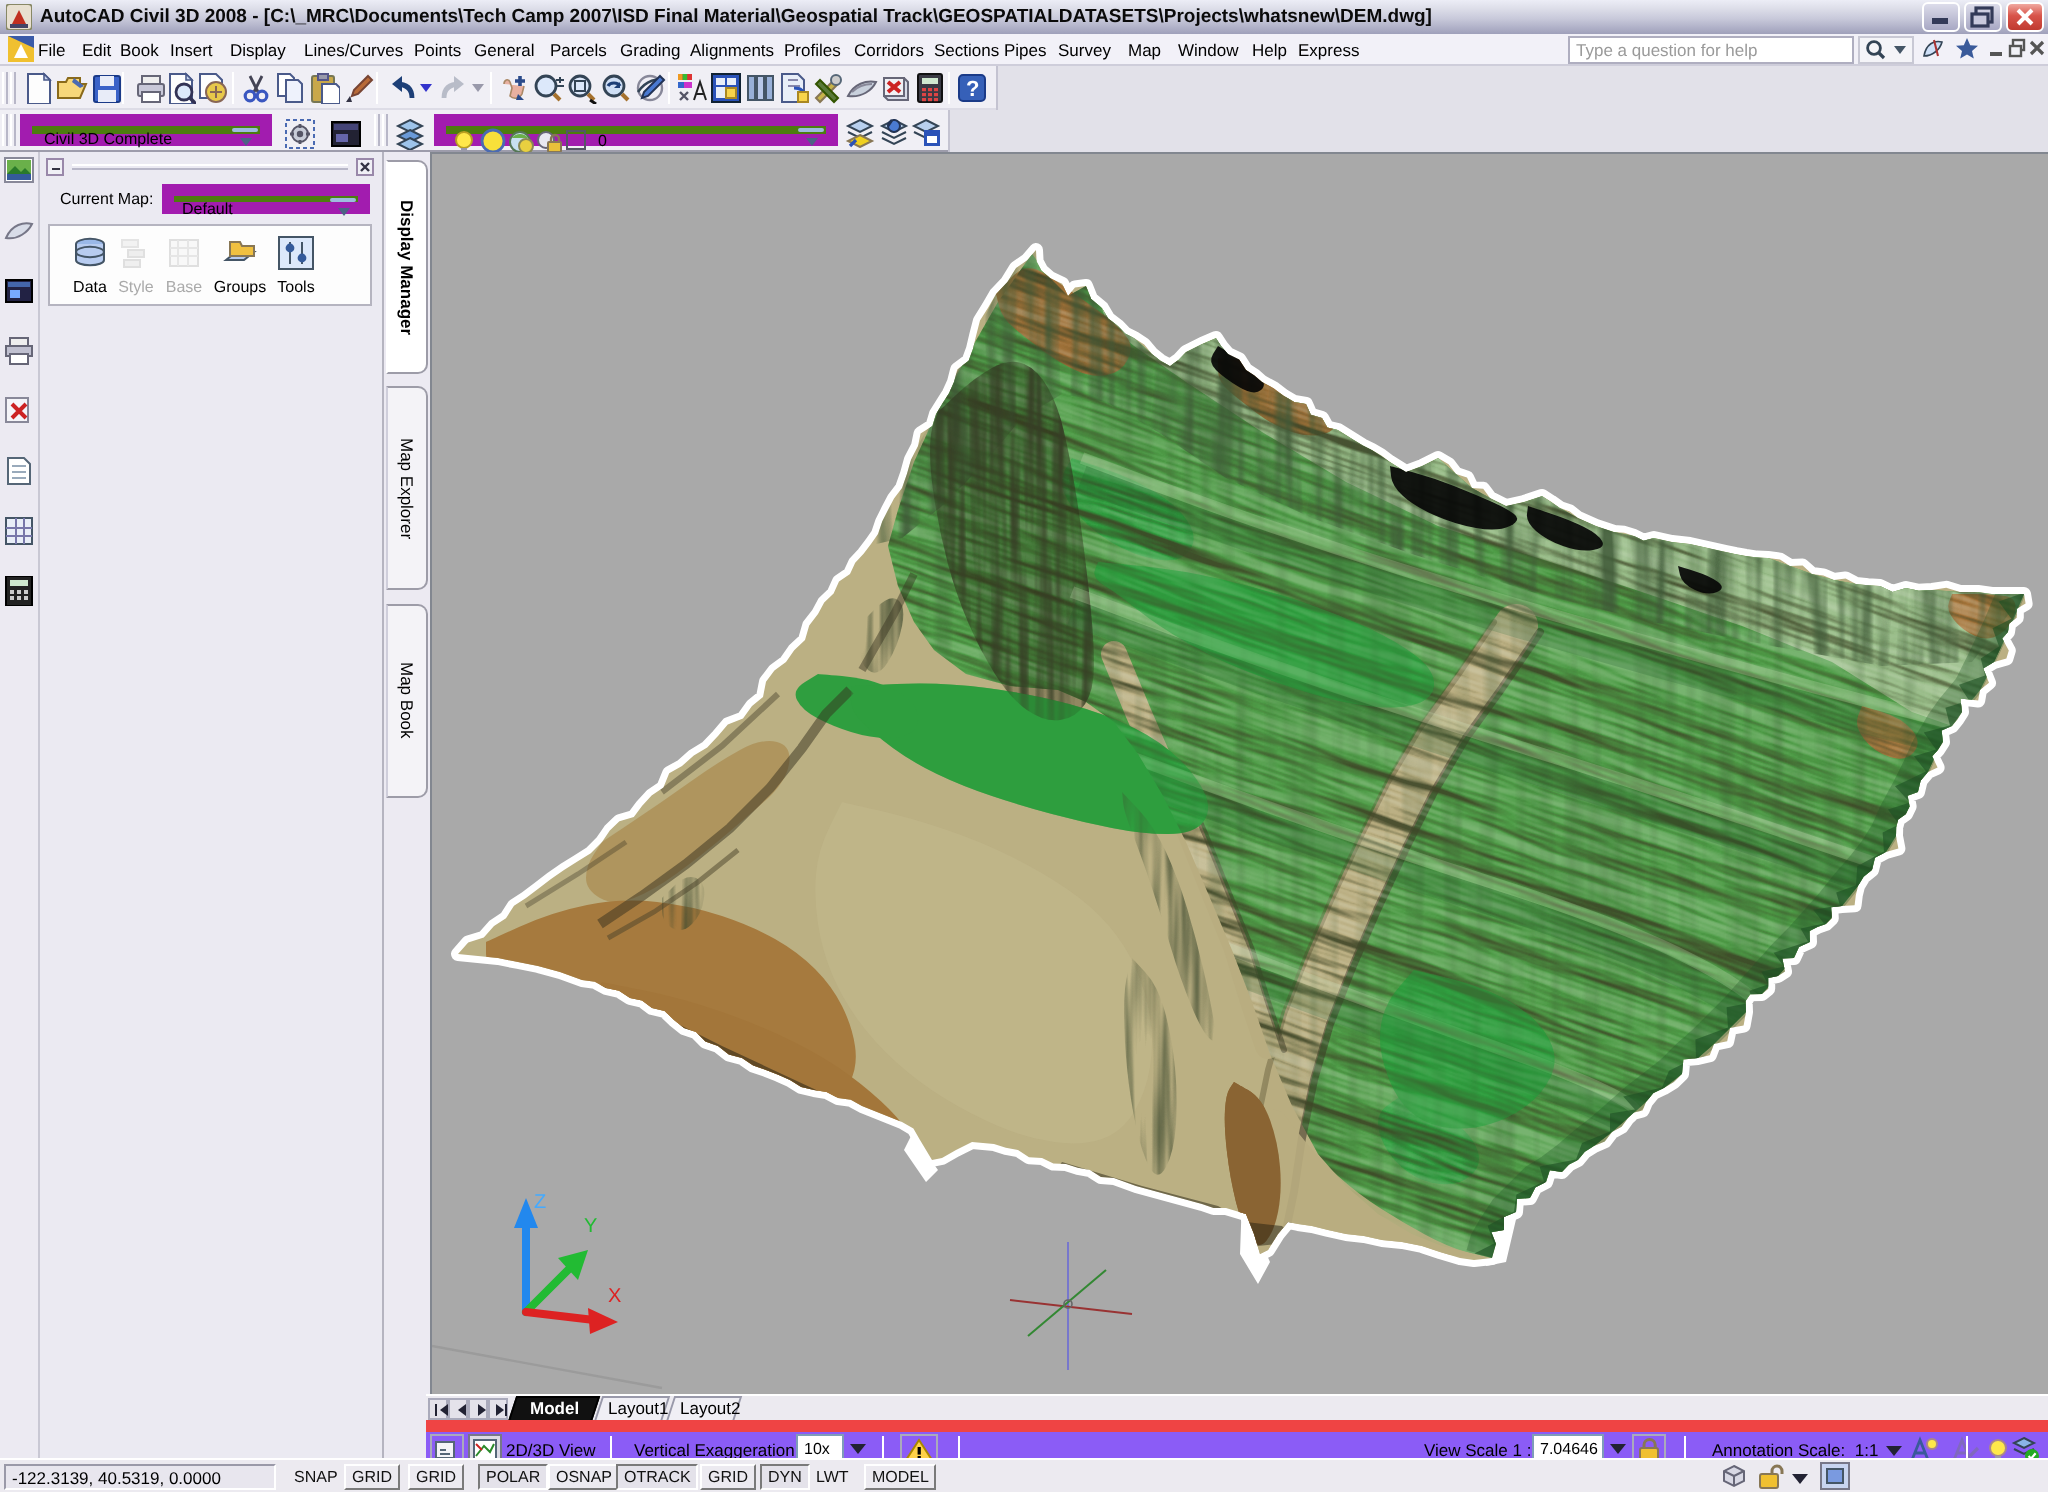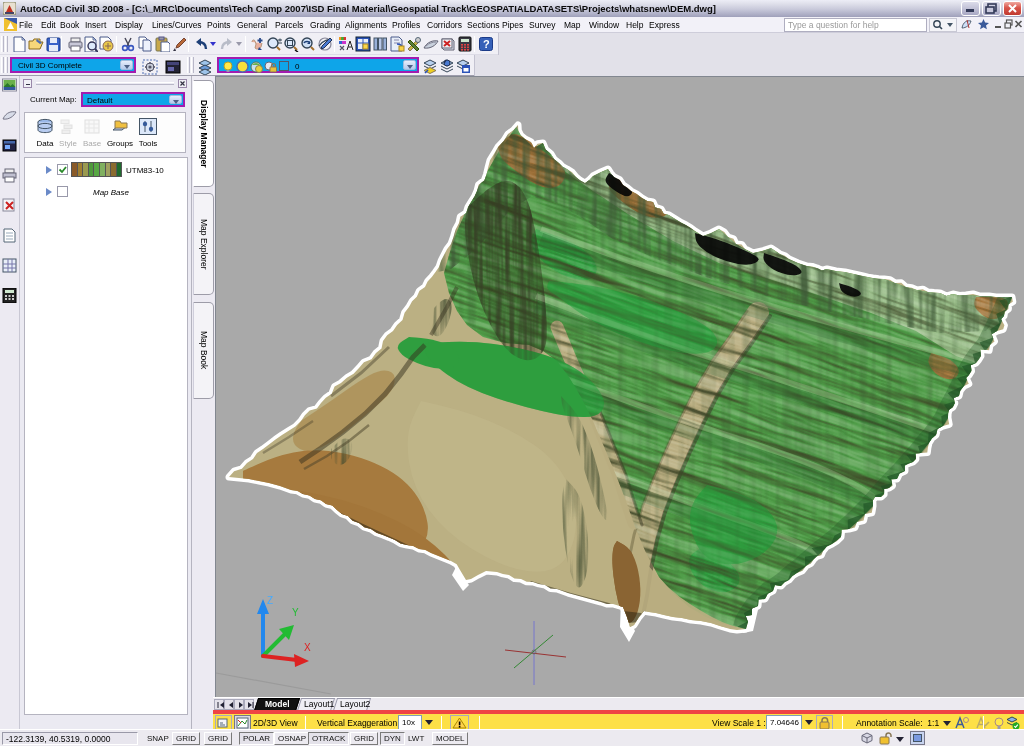--- a/index.html
+++ b/index.html
@@ -3,31 +3,31 @@
 *{margin:0;padding:0;box-sizing:border-box}
 body{width:1024px;height:746px;overflow:hidden;font-family:"Liberation Sans",sans-serif;font-size:9px;background:#dcdbe3;position:relative}
 .abs{position:absolute}
 #title{left:0;top:0;width:1024px;height:17px;background:linear-gradient(180deg,#ecedf6 0%,#dddee9 25%,#c8c9da 55%,#b1b2c9 80%,#9fa0ba 100%)}
 #title .txt{position:absolute;left:20px;top:3px;font-weight:bold;font-size:9.5px;color:#0a0a0a;white-space:nowrap}
 .wbtn{position:absolute;top:1px;width:19px;height:15px;border-radius:3px;border:1px solid #fff}
 #menu{left:0;top:17px;width:1024px;height:16px;background:#f2f1f8;border-bottom:1px solid #cecdda;color:#000}
 #menu span.mi{position:absolute;top:3px;font-size:8.5px}
 .tb{background:#f0eff5}
 .sep{position:absolute;width:1px;background:#c4c3d1;border-right:1px solid #fff}
-.combo{position:absolute;background:#0ea5e9;border:2px solid #a21caf;font-size:8px;color:#000}
+.combo{position:absolute;background:#4d7c0f;border:6px solid #a21caf;font-size:8px;color:#000}
 .combo .cb{position:absolute;right:1px;top:1px;bottom:1px;width:13px;background:linear-gradient(180deg,#e6eefb,#cfdcf3 45%,#b6cbed);border:1px solid #9ebcdf;border-radius:2px}
 .combo .cb:after{content:"";position:absolute;left:3px;top:4px;border:3px solid transparent;border-top:4px solid #4d6185}
 #lstrip{left:0;top:76px;width:20px;height:653px;background:#eceaf2;border-right:1px solid #c9c8d4}
 #pal{left:20px;top:76px;width:172px;height:653px;background:#ebeaf2;border-right:1px solid #b5b4c0;font-size:8px}
 #paltabs{left:192px;top:76px;width:23px;height:653px;background:#eceaf2}
 .vtab{position:absolute;left:1px;width:21px;background:#f4f3f7;border:1px solid #9d9ca8;border-left:1px solid #cfcedb;border-radius:0 5px 5px 0;display:flex;align-items:center;justify-content:center}
 .vtab div{writing-mode:vertical-rl;font-size:8.5px;color:#000;white-space:nowrap}
 #vp{left:215px;top:76px;width:809px;height:621px;background:#a9a9a9;border-left:1px solid #828790;border-top:1px solid #828790}
 #tabrow{left:213px;top:697px;width:811px;height:13px;background:#eceaf0;border-top:1px solid #fff;font-size:8.5px}
-#stat{left:213px;top:710px;width:811px;height:19px;background:#fde047;border-top:4px solid #ef4444;font-size:8.5px}
+#stat{left:213px;top:710px;width:811px;height:19px;background:#8b5cf6;border-top:6px solid #ef4444;font-size:8.5px}
 #bbar{left:0;top:729px;width:1024px;height:17px;background:#eceaf0;border-top:1px solid #fff;font-size:8px}
 .sbtn{position:absolute;top:2px;height:13px;line-height:11px;padding:0 3px;border:1px solid;border-color:#fff #7a7a7a #7a7a7a #fff;color:#111;font-size:8px}
 .sbtn.p{border-color:#7a7a7a #fff #fff #7a7a7a;background:#e4e2ea}
 .sbtn.f{border-color:transparent;background:none}
 </style></head><body>
 <div id="title" class="abs">
 <div class="abs" style="left:3px;top:2px"><svg width="13" height="13" viewBox="0 0 13 13" style="">
         <rect width="13" height="13" rx="2" fill="#e8e0d0" stroke="#886"></rect>
         <path d="M3,10L6.5,3 10,10Z" fill="#c03020"></path>
         <rect x="2" y="10" width="9" height="2" fill="#446"></rect>
@@ -400,39 +400,20 @@
         </svg></div>
 <div class="abs" style="left:79px;top:26px;width:32px;text-align:center;font-size:8px;color:#000">Groups</div>
 <div class="abs" style="left:114px;top:5px;"><svg width="18" height="17" viewBox="0 0 18 17" style="">
           <rect x="0.5" y="0.5" width="17" height="16" fill="#dce8fa" stroke="#456"></rect>
           <line x1="6" y1="3" x2="6" y2="14" stroke="#456"></line>
           <line x1="12" y1="3" x2="12" y2="14" stroke="#456"></line>
           <circle cx="6" cy="6" r="2.2" fill="#345a9a"></circle>
           <circle cx="12" cy="11" r="2.2" fill="#345a9a"></circle>
         </svg></div>
 <div class="abs" style="left:107px;top:26px;width:32px;text-align:center;font-size:8px;color:#000">Tools</div>
-</div>
-<div class="abs" style="left:4px;top:81px;width:164px;height:558px;background:#fff;border:1px solid #b5b4c0">
-<div class="abs" style="left:21px;top:8px;width:0;height:0;border:4px solid transparent;border-left:6px solid #6a8ac8"></div>
-<div class="abs" style="left:32px;top:6px;width:11px;height:11px;border:1px solid #99a;background:#fff"><svg width="9" height="9" viewBox="0 0 9 9" style="">
-          <path d="M1.5,4.5l2.5,2.5 4-5" stroke="#2a8a2a" stroke-width="1.8" fill="none"></path>
-        </svg></div>
-<div class="abs" style="left:47.0px;top:5px;width:4.6px;height:13px;background:#8a5a28;outline:0.5px solid #555"></div>
-<div class="abs" style="left:52.6px;top:5px;width:4.6px;height:13px;background:#a08030;outline:0.5px solid #555"></div>
-<div class="abs" style="left:58.2px;top:5px;width:4.6px;height:13px;background:#9a9a50;outline:0.5px solid #555"></div>
-<div class="abs" style="left:63.8px;top:5px;width:4.6px;height:13px;background:#4f9a3c;outline:0.5px solid #555"></div>
-<div class="abs" style="left:69.4px;top:5px;width:4.6px;height:13px;background:#58a844;outline:0.5px solid #555"></div>
-<div class="abs" style="left:75.0px;top:5px;width:4.6px;height:13px;background:#80b060;outline:0.5px solid #555"></div>
-<div class="abs" style="left:80.6px;top:5px;width:4.6px;height:13px;background:#a0a060;outline:0.5px solid #555"></div>
-<div class="abs" style="left:86.2px;top:5px;width:4.6px;height:13px;background:#8b6b30;outline:0.5px solid #555"></div>
-<div class="abs" style="left:91.8px;top:5px;width:4.6px;height:13px;background:#1f6b2f;outline:0.5px solid #555"></div>
-<span class="abs" style="left:101px;top:8px">UTM83-10</span>
-<div class="abs" style="left:21px;top:30px;width:0;height:0;border:4px solid transparent;border-left:6px solid #6a8ac8"></div>
-<div class="abs" style="left:32px;top:28px;width:11px;height:11px;border:1px solid #99a;background:#fff"></div>
-<span class="abs" style="left:68px;top:30px;font-style:italic">Map Base</span>
 </div>
 </div>
 <div id="paltabs" class="abs">
 <div class="vtab" style="top:4px;height:107px;background:#fff;border-left-color:#fff">
       <div style="font-weight:bold">Display Manager</div>
     </div>
 <div class="vtab" style="top:117px;height:102px">
       <div>Map Explorer</div>
     </div>
 <div class="vtab" style="top:226px;height:97px">

